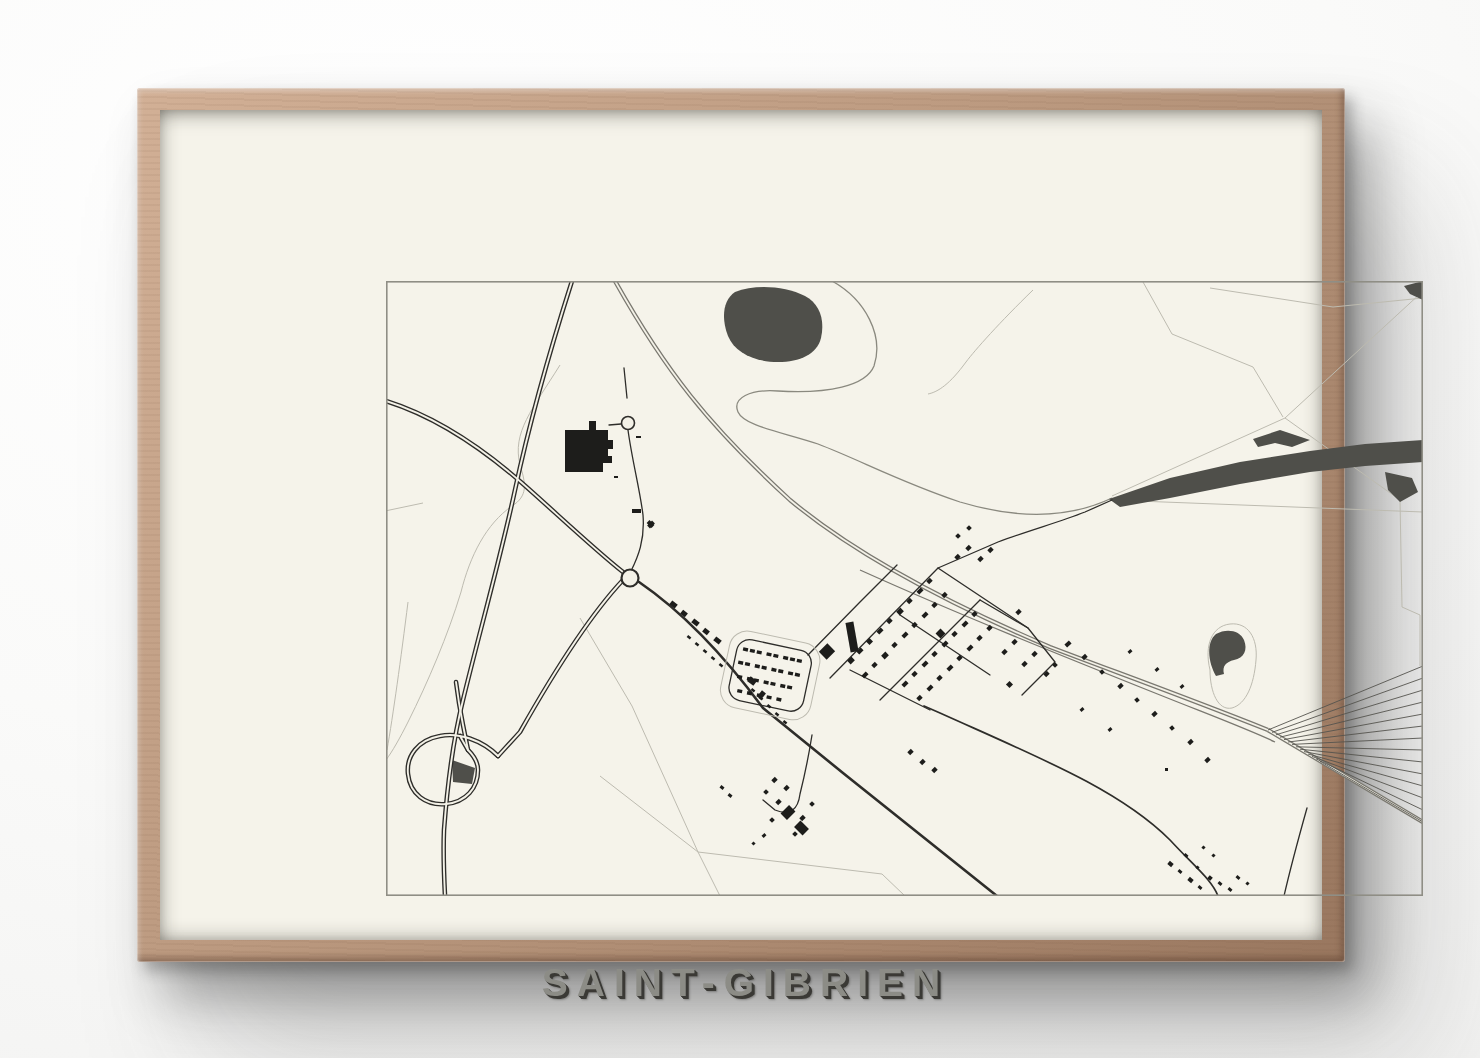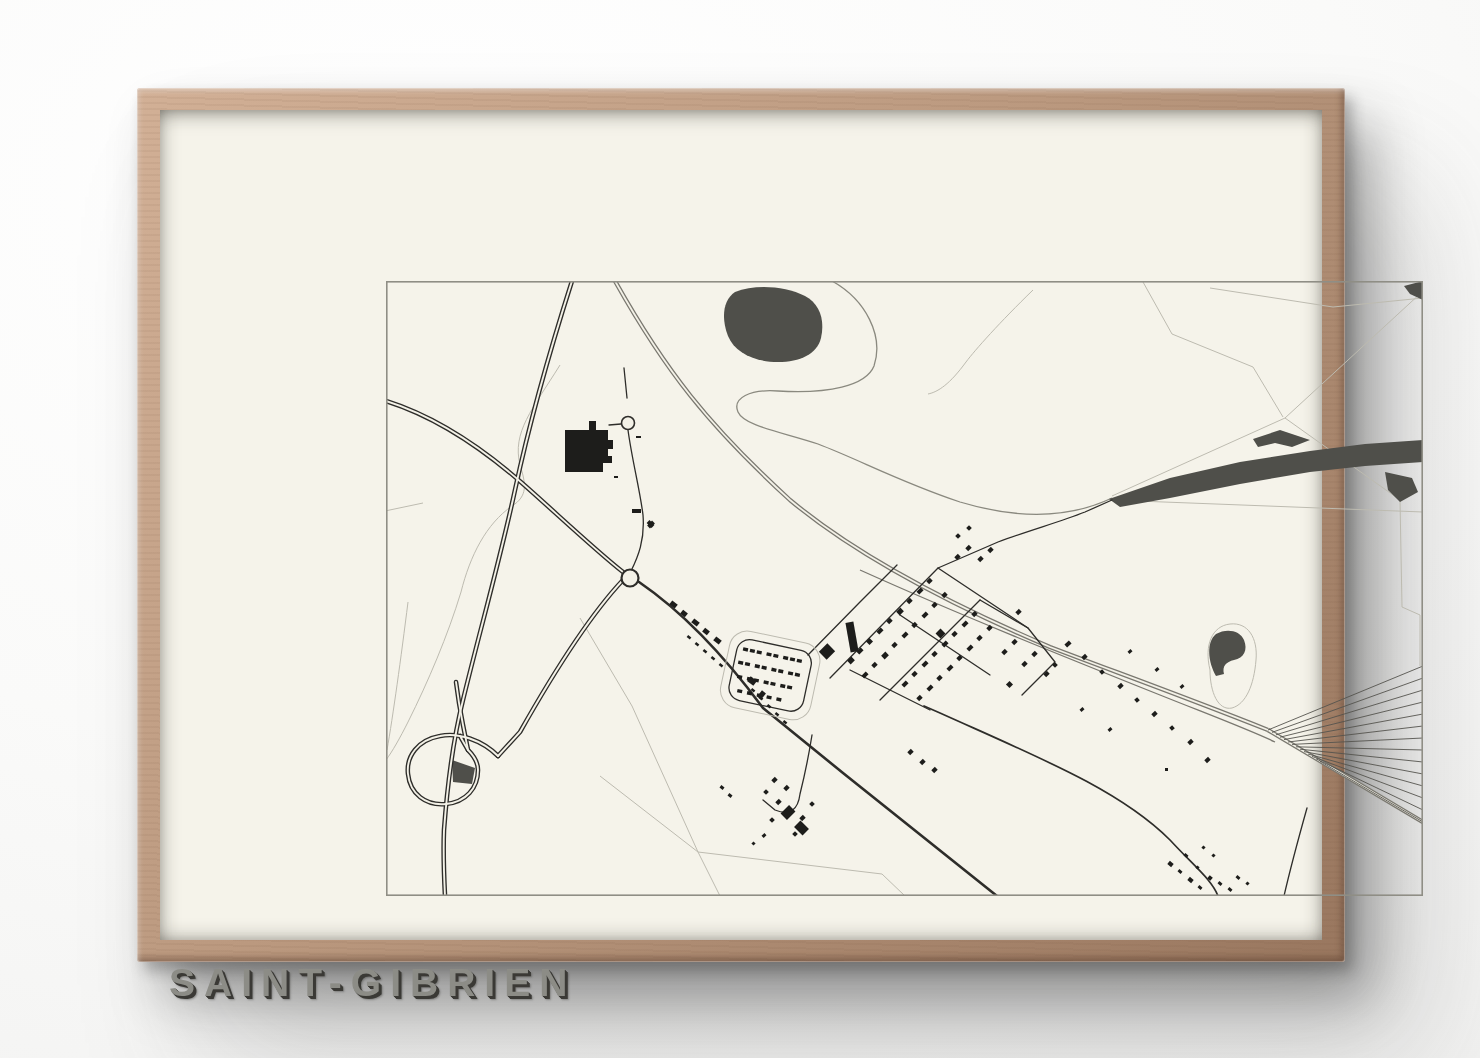--- a/index.html
+++ b/index.html
@@ -43,21 +43,21 @@
   .rdblin{stroke:var(--paper);fill:none;stroke-width:1.8;stroke-linejoin:round;}
   .r1{stroke:var(--road);stroke-width:2.6;fill:none;stroke-linecap:round;stroke-linejoin:round;}
   .r2{stroke:var(--road);stroke-width:1.7;fill:none;stroke-linecap:round;stroke-linejoin:round;}
   .r3{stroke:var(--road);stroke-width:1.3;fill:none;stroke-linecap:round;stroke-linejoin:round;}
   .rail1{stroke:var(--rail);stroke-width:1.3;fill:none;}
   .yard{stroke:var(--yard);stroke-width:.9;fill:none;}
   .wood{fill:var(--wood_fill);stroke:none;}
   .node{fill:var(--paper);stroke:var(--road);}
   .border{fill:none;stroke:var(--border);stroke-width:1.6;}
   .title{
-    position:absolute;left:0;right:0;top:851px;
+    position:absolute;left:0;right:0;top:851px;text-align:center;
     font-weight:bold;font-size:39px;letter-spacing:9px;padding-left:9px;
     color:var(--title_fill);
     text-shadow:1px 1px 0 var(--title_shadow),2px 2px 0 var(--title_shadow),
                 3px 3px 0 var(--title_shadow),4px 4px 2px rgba(40,40,36,.35);
   }
 </style>
 </head>
 <body>
 
 <div class="stage">

